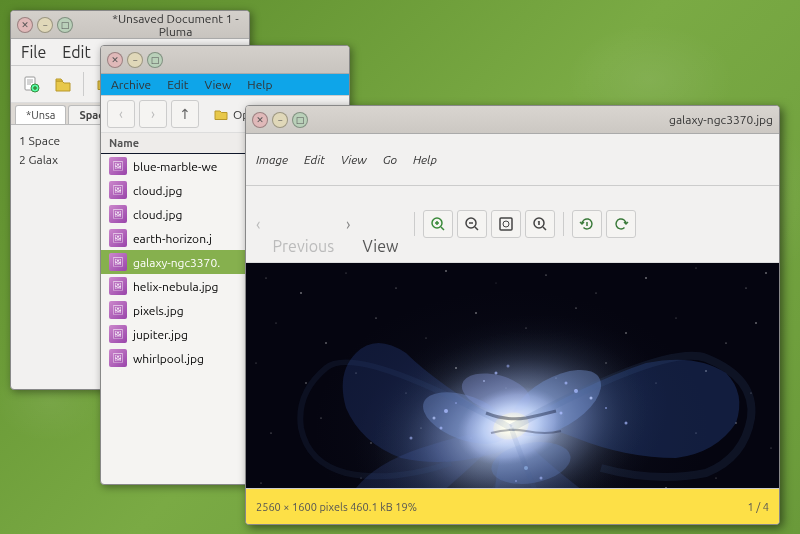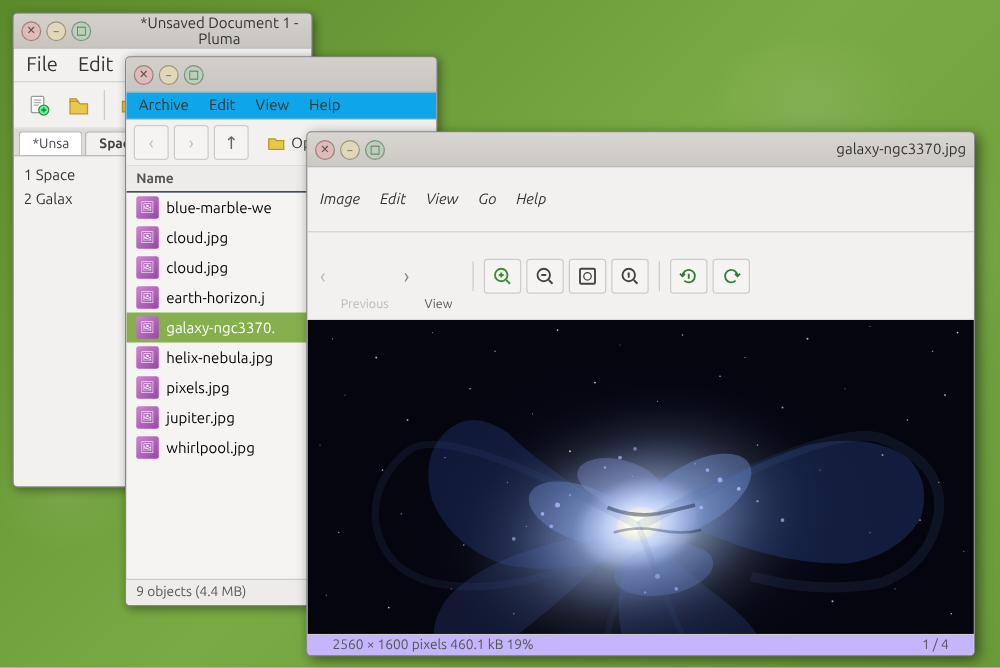--- a/index.html
+++ b/index.html
@@ -305,21 +305,21 @@
     .iv-nav {
       display: flex;
       align-items: center;
       gap: 2px;
     }
     .iv-nav-btn {
       display: flex;
       align-items: center;
       gap: 4px;
       padding: 3px 8px;
-      font-size: 10px;
+      font-size: 16px;
       color: #555;
       cursor: pointer;
       border-radius: 3px;
       margin-top: 44px;
     }
     .iv-nav-btn.disabled { color: #bbb; cursor: default; }
     .iv-sep { width: 1px; height: 24px; background: #ccc; margin: 0 4px; }
     .iv-zoom-btn {
       width: 30px;
       height: 28px;
@@ -336,26 +336,26 @@
     .iv-image-area {
       flex: 1;
       background: #1a1a1a;
       display: flex;
       align-items: center;
       justify-content: center;
       overflow: hidden;
       position: relative;
     }
     .iv-statusbar {
-      height: 17px;
-      background: #c4b5fd;
+      height: 36px;
+      background: #fde047;
       border-top: 1px solid #ccc;
       display: flex;
       align-items: center;
-      padding: 0 20px;
+      padding: 0 10px;
       font-size: 11px;
       color: #555;
       flex-shrink: 0;
       justify-content: space-between;
     }
 
     
     .iv-rotate-btn {
       width: 30px;
       height: 28px;
@@ -496,21 +496,20 @@
     </div>
     <div class="fm-item">
       <div class="fm-icon">🖼</div>
       <span>jupiter.jpg</span>
     </div>
     <div class="fm-item">
       <div class="fm-icon">🖼</div>
       <span>whirlpool.jpg</span>
     </div>
   </div>
-  <div class="fm-statusbar">9 objects (4.4 MB)</div>
 </div>
 
 <div class="imageviewer-window">
   <div class="iv-titlebar">
     <div class="win-buttons">
       <div class="win-btn close">✕</div>
       <div class="win-btn minimize">−</div>
       <div class="win-btn maximize">□</div>
     </div>
     <span class="title">galaxy-ngc3370.jpg</span>

